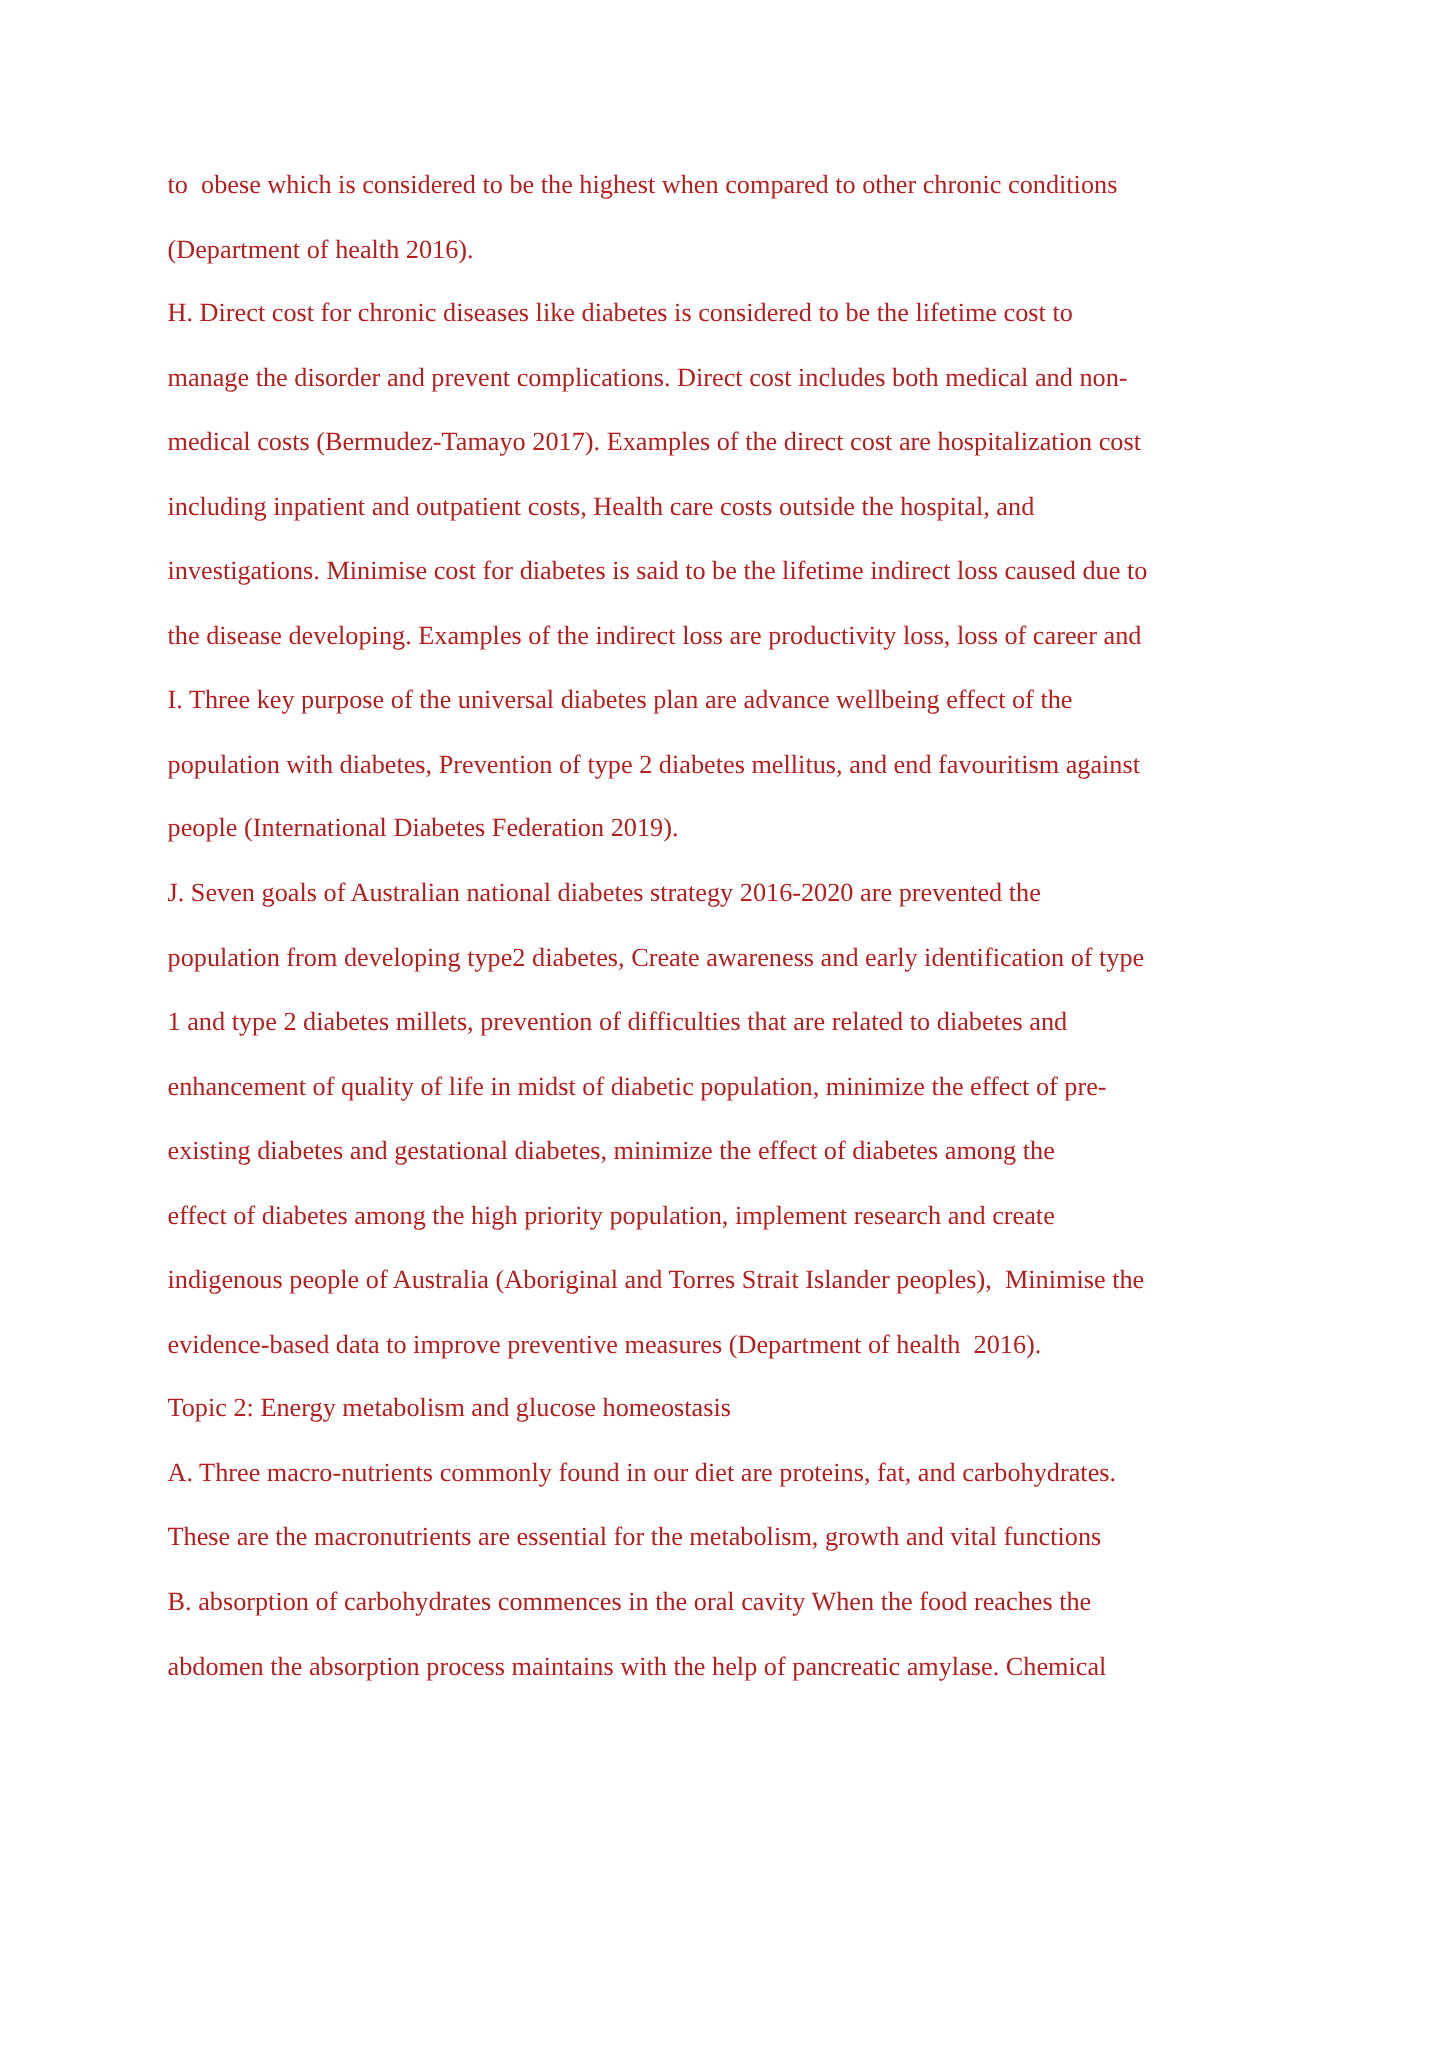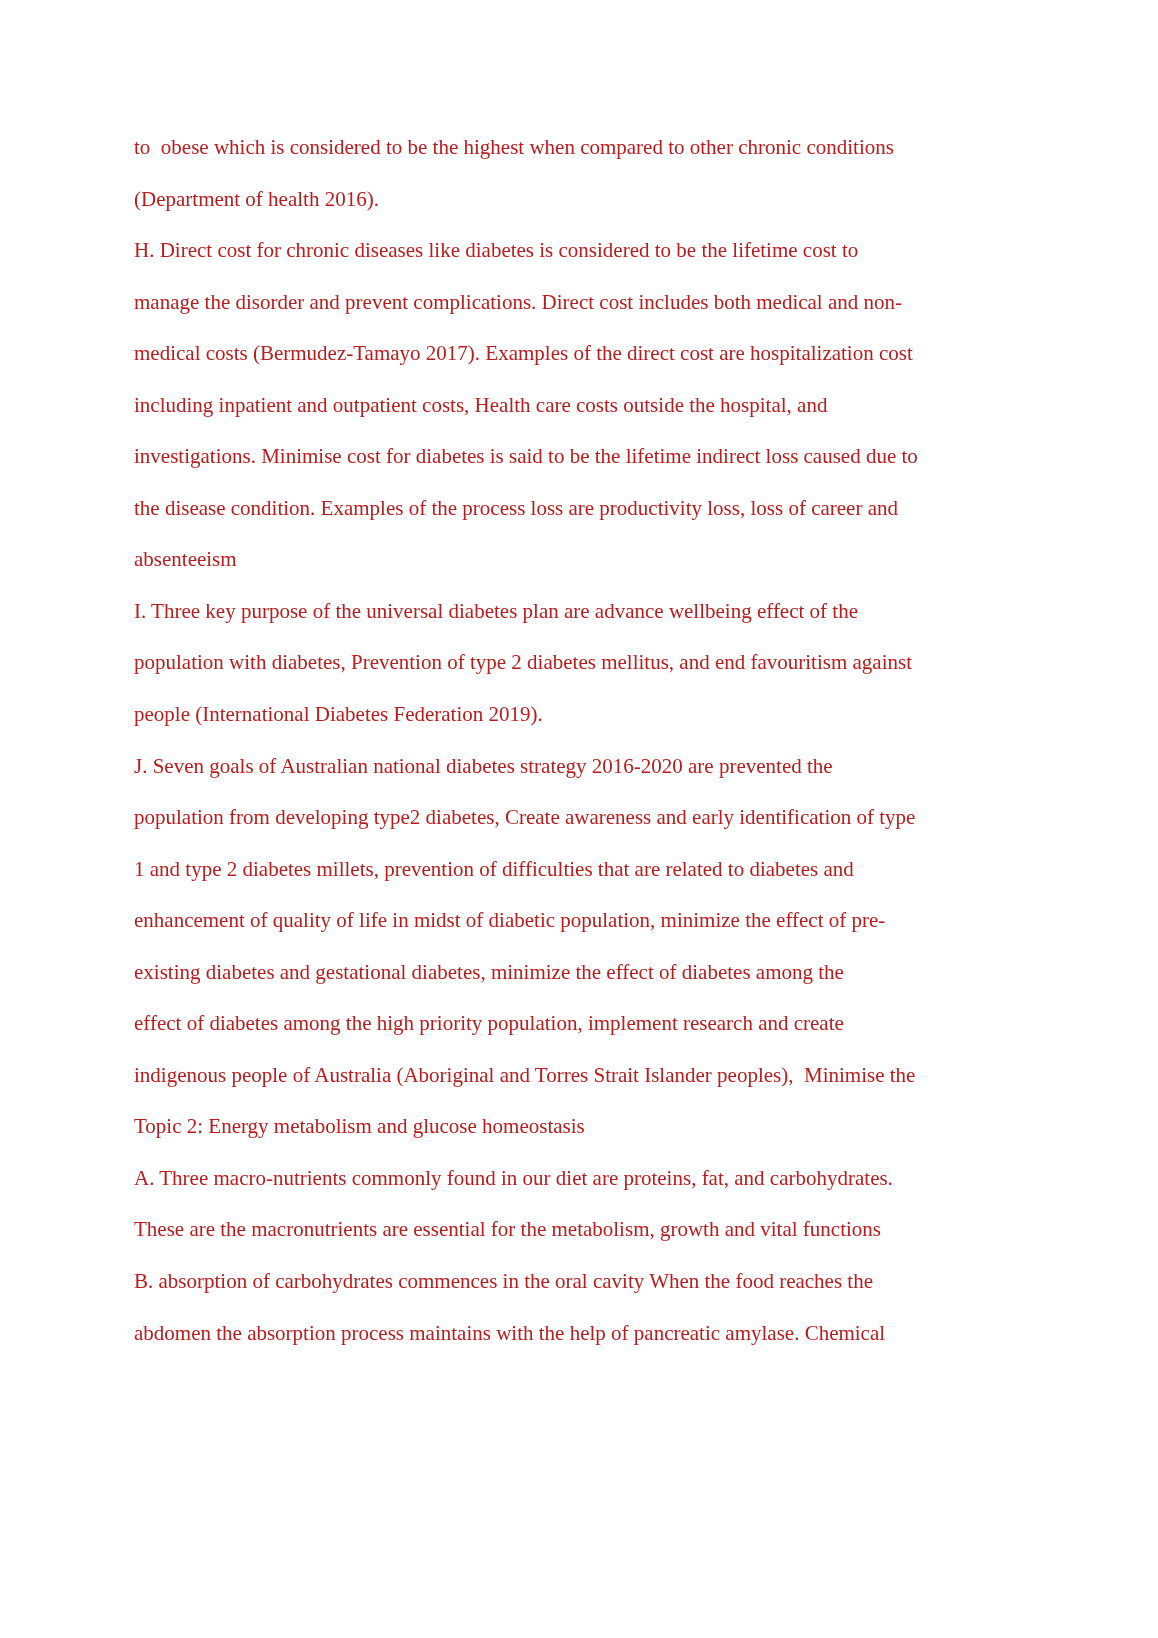--- a/index.html
+++ b/index.html
@@ -22,31 +22,31 @@
 
 <div class="page">
   <div class="content" id="content">
       <span class="line">to  obese which is considered to be the highest when compared to other chronic conditions</span>
       <span class="line">(Department of health 2016).</span>
       <span class="line">H. Direct cost for chronic diseases like diabetes is considered to be the lifetime cost to</span>
       <span class="line">manage the disorder and prevent complications. Direct cost includes both medical and non-</span>
       <span class="line">medical costs (Bermudez-Tamayo 2017). Examples of the direct cost are hospitalization cost</span>
       <span class="line">including inpatient and outpatient costs, Health care costs outside the hospital, and</span>
       <span class="line">investigations. Minimise cost for diabetes is said to be the lifetime indirect loss caused due to</span>
-      <span class="line">the disease condition. Examples of the process loss are productivity loss, loss of career and</span>
-      <span class="line">absenteeism</span>
+      <span class="line">the disease developing. Examples of the indirect loss are productivity loss, loss of career and</span>
       <span class="line">I. Three key purpose of the universal diabetes plan are advance wellbeing effect of the</span>
       <span class="line">population with diabetes, Prevention of type 2 diabetes mellitus, and end favouritism against</span>
       <span class="line">people (International Diabetes Federation 2019).</span>
       <span class="line">J. Seven goals of Australian national diabetes strategy 2016-2020 are prevented the</span>
       <span class="line">population from developing type2 diabetes, Create awareness and early identification of type</span>
       <span class="line">1 and type 2 diabetes millets, prevention of difficulties that are related to diabetes and</span>
       <span class="line">enhancement of quality of life in midst of diabetic population, minimize the effect of pre-</span>
       <span class="line">existing diabetes and gestational diabetes, minimize the effect of diabetes among the</span>
       <span class="line">effect of diabetes among the high priority population, implement research and create</span>
       <span class="line">indigenous people of Australia (Aboriginal and Torres Strait Islander peoples),  Minimise the</span>
+      <span class="line">evidence-based data to improve preventive measures (Department of health  2016).</span>
       <span class="line bold">Topic 2: Energy metabolism and glucose homeostasis</span>
       <span class="line">A. Three macro-nutrients commonly found in our diet are proteins, fat, and carbohydrates.</span>
       <span class="line">These are the macronutrients are essential for the metabolism, growth and vital functions</span>
       <span class="line">B. absorption of carbohydrates commences in the oral cavity When the food reaches the</span>
       <span class="line">abdomen the absorption process maintains with the help of pancreatic amylase. Chemical</span>
     </div>
 </div>
 
 </body></html>

